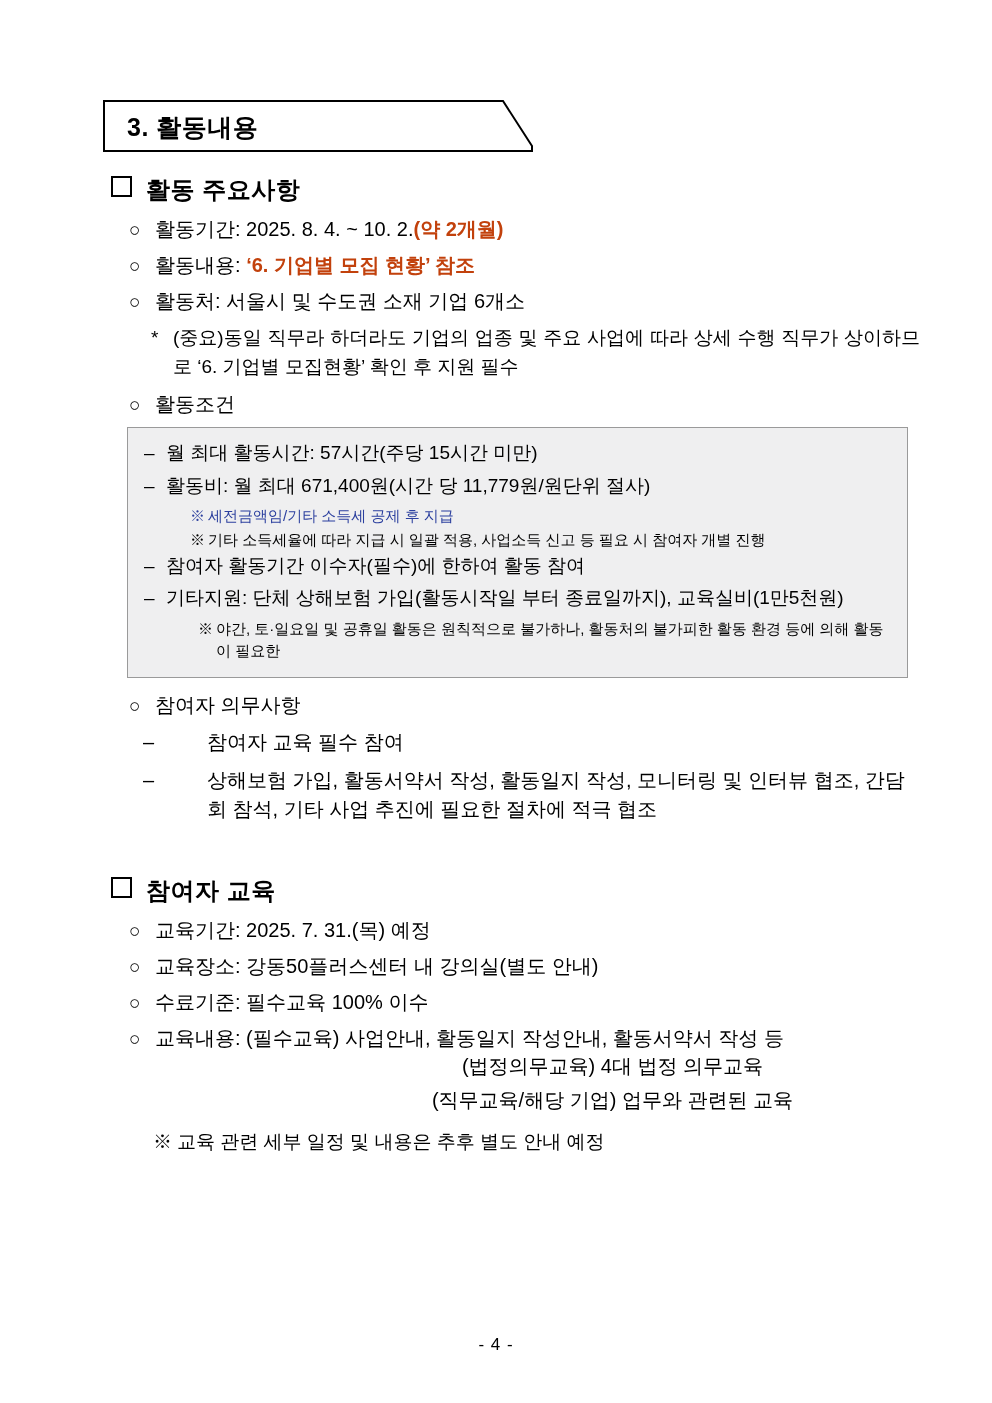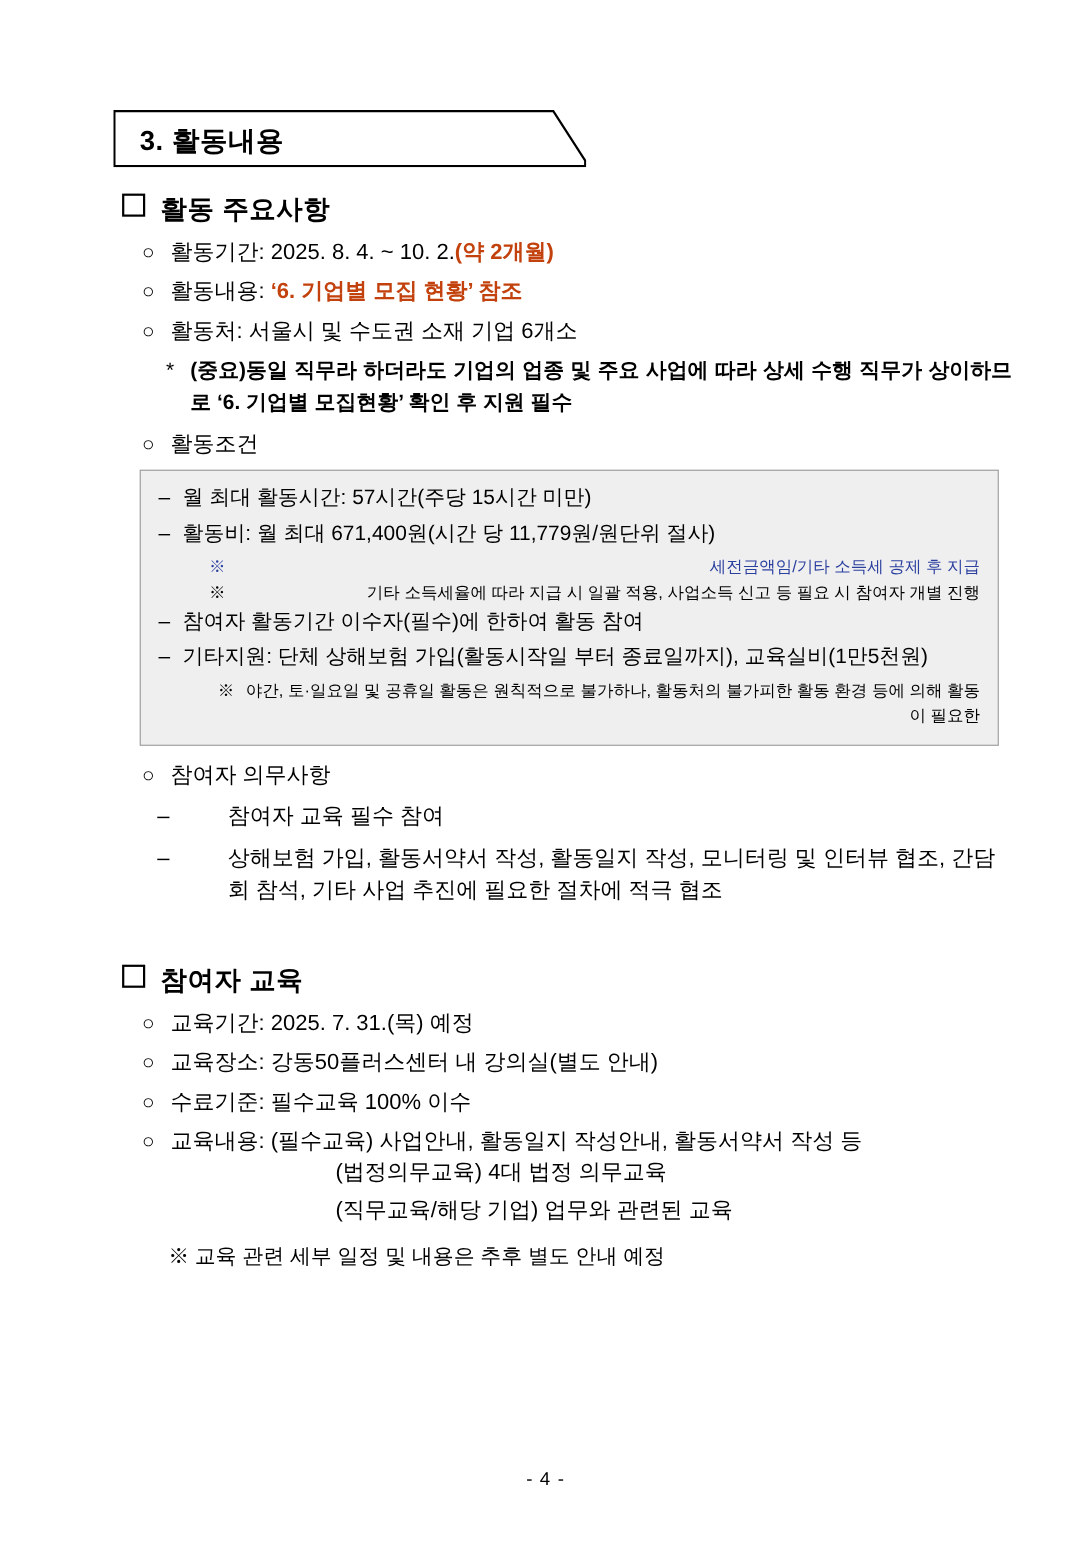--- a/index.html
+++ b/index.html
@@ -84,21 +84,21 @@
 
   
   .note-star {
     margin: 6px 0 10px 48px;
     font-size: 19px;
     line-height: 1.5;
     display: flex;
     align-items: baseline;
   }
   .note-star .mark { flex: none; width: 22px; }
-  .note-star .txt { flex: 1; text-align: justify; font-weight: bold; }
+  .note-star .txt { flex: 1; text-align: justify; }
 
   
   .cond-box {
     border: 1px solid #9a9a9a;
     background: #efeff0;
     margin: 8px 12px 14px 24px;
     padding: 12px 16px 14px 16px;
   }
   .cond-row {
     display: flex;
@@ -111,21 +111,21 @@
   .cond-row .txt { flex: 1; }
 
   .sub-note {
     font-size: 15px;
     line-height: 1.45;
     margin: 2px 0 2px 46px;
     display: flex;
     align-items: baseline;
   }
   .sub-note .mark { flex: none; width: 18px; }
-  .sub-note .txt { flex: 1; text-align: right; }
+  .sub-note .txt { flex: 1; }
   .sub-note.indent-more { margin-left: 54px; }
   .sub-note .cont { display:block; padding-left: 16px; }
 
   
   .dash-row {
     display: flex;
     align-items: baseline;
     margin: 0 10px 9px 40px;
     font-size: 20px;
     line-height: 1.45;
@@ -134,20 +134,21 @@
   .dash-row .txt { flex: 1; margin-left: 40px; }
 
   .gap { height: 26px; }
 
   
   .cont-line {
     font-size: 20px;
     margin: 0 0 6px 0;
     padding-left: 150px;
     line-height: 1.4;
+    text-align: center;
   }
   .edu-note {
     display: flex;
     align-items: baseline;
     font-size: 19px;
     margin: 8px 0 0 50px;
   }
   .edu-note .mark { flex: none; width: 24px; }
 
   

